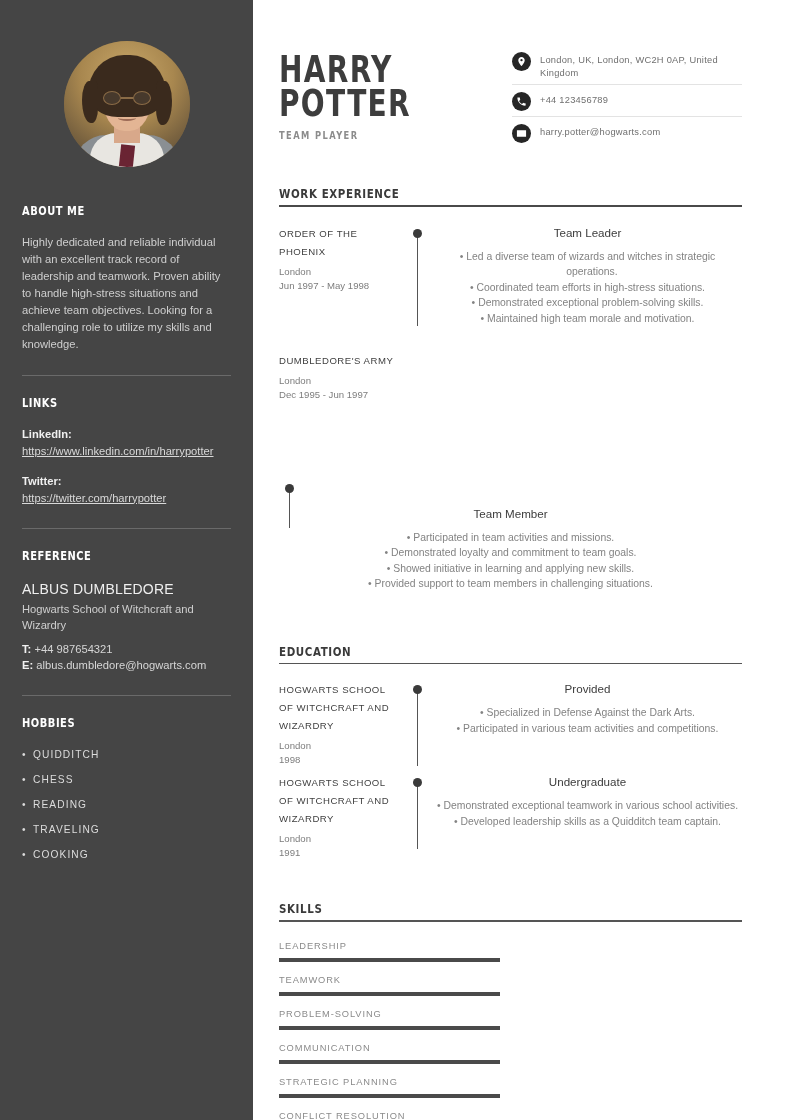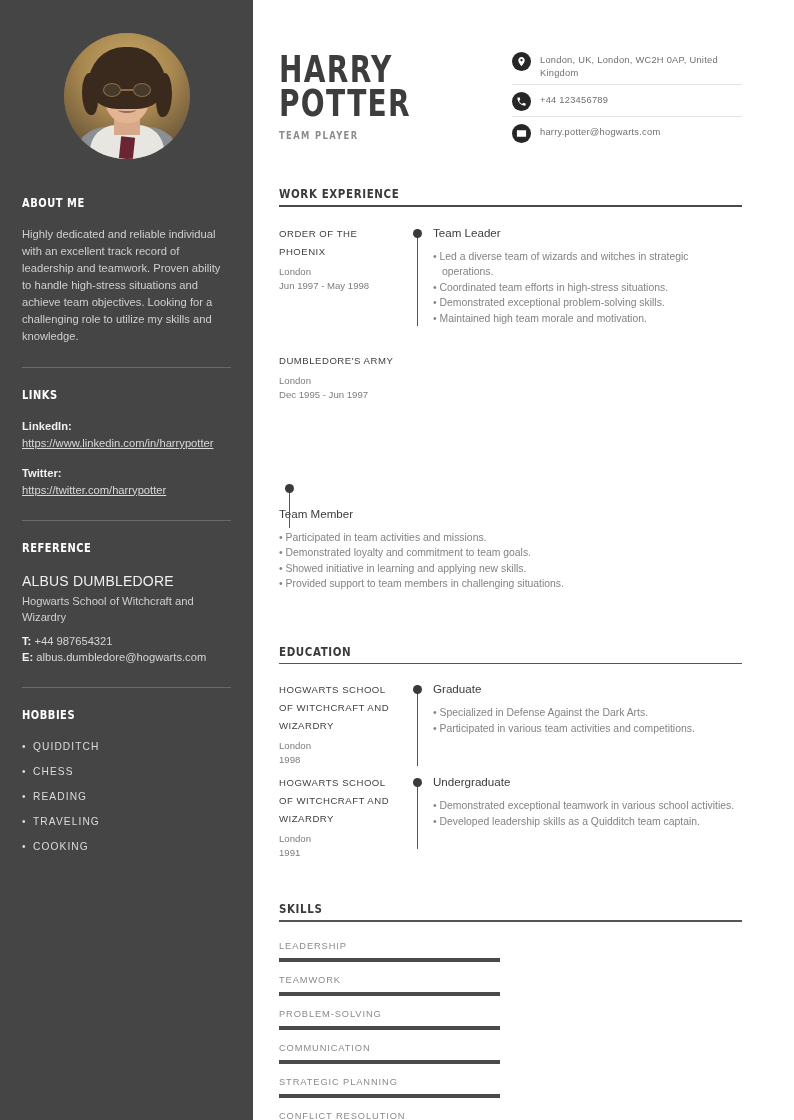--- a/index.html
+++ b/index.html
@@ -17,21 +17,21 @@
     overflow: hidden;
   }
 
   
   .sidebar {
     position: absolute;
     left: 0; top: 0;
     width: 253px;
     height: 1120px;
     background: #454545;
-    padding: 8px 22px;
+    padding: 16px 22px;
     color: #d9d9d9;
   }
   .photo-wrap {
     width: 126px; height: 126px;
     margin: 25px auto 0 auto;
     border-radius: 50%;
     overflow: hidden;
     position: relative;
     background: #6d5c43;
   }
@@ -305,21 +305,21 @@
     border-radius: 50%;
     background: #3a3a3a;
     z-index: 2;
   }
   .tl-line {
     position: absolute;
     left: 10px; top: 8px; bottom: 0;
     width: 1.2px;
     background: #555;
   }
-  .entry-right { flex: 1 1 auto; padding-top: 0; }
+  .entry-right { flex: 1 1 auto; padding-top: 0; text-align: center; }
   .job-title {
     font-size: 11.6px;
     color: #3c3c3c;
     line-height: 16px;
     margin-bottom: 8px;
   }
   .bullet {
     font-size: 10.4px;
     line-height: 15.4px;
     color: #838383;
@@ -508,21 +508,21 @@
         <div class="entry-left">
           <div class="org">HOGWARTS SCHOOL OF WITCHCRAFT AND WIZARDRY</div>
           <div class="meta" style="margin-top:4px;">London</div>
           <div class="meta">1998</div>
         </div>
         <div class="entry-mid">
           <span class="tl-dot"></span>
           <span class="tl-line"></span>
         </div>
         <div class="entry-right">
-          <div class="job-title">Graduate</div>
+          <div class="job-title">Provided</div>
           <div class="bullet">• Specialized in Defense Against the Dark Arts.</div>
           <div class="bullet">• Participated in various team activities and competitions.</div>
         </div>
       </div>
 
       <div class="entry" style="margin-top:8px;">
         <div class="entry-left">
           <div class="org">HOGWARTS SCHOOL OF WITCHCRAFT AND WIZARDRY</div>
           <div class="meta" style="margin-top:4px;">London</div>
           <div class="meta">1991</div>

